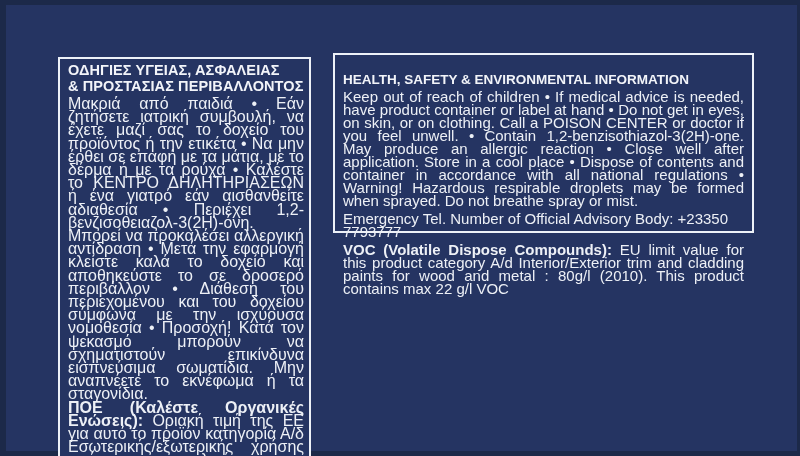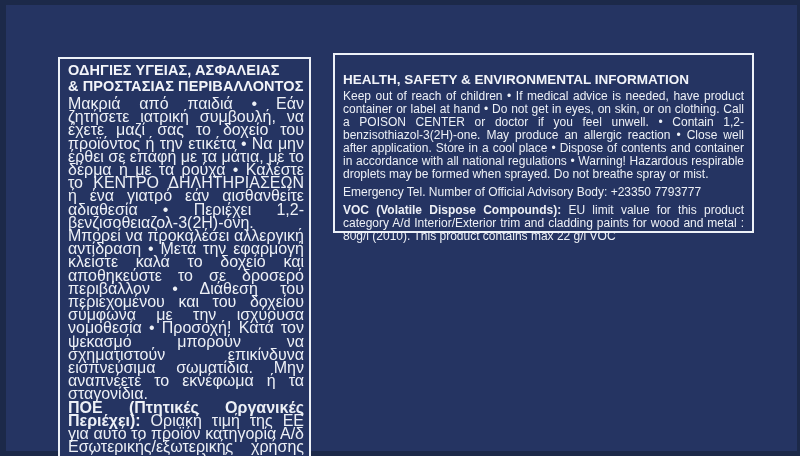--- a/index.html
+++ b/index.html
@@ -37,37 +37,37 @@
     font-size: 14.5px; line-height: 15.5px;
     letter-spacing: 0.1px;
     margin-bottom: 3px;
   }
   .box-right h2 {
     font-size: 13.5px; line-height: 16px;
     margin-bottom: 2px;
   }
   p { margin: 0; }
   .box-left p  { font-size: 16px;   line-height: 13.2px; }
-  .box-right p { font-size: 12px; line-height: 13px; }
+  .box-right p { font-size: 15px; line-height: 13px; }
   .justified { text-align: justify; }
   .tel-line { margin: 5px 0; }
   .voc b { font-weight: bold; }
 </style>
 </head>
 <body>
 
 <div class="sheet">
 
   <section class="box box-left">
     <h2>
       <span style="display:block">ΟΔΗΓΙΕΣ ΥΓΕΙΑΣ, ΑΣΦΑΛΕΙΑΣ</span>
       <span style="display:block">&amp; ΠΡΟΣΤΑΣΙΑΣ ΠΕΡΙΒΑΛΛΟΝΤΟΣ</span>
     </h2>
     <p class="justified">Μακριά από παιδιά • Εάν ζητήσετε ιατρική συμβουλή, να έχετε μαζί σας το δοχείο του προϊόντος ή την ετικέτα • Να μην έρθει σε επαφή με τα μάτια, με το δέρμα ή με τα ρούχα • Καλέστε το ΚΕΝΤΡΟ ΔΗΛΗΤΗΡΙΑΣΕΩΝ ή ένα γιατρό εάν αισθανθείτε αδιαθεσία • Περιέχει 1,2-βενζισοθειαζολ-3(2H)-όνη. Μπορεί να προκαλέσει αλλεργική αντίδραση • Μετά την εφαρμογή κλείστε καλά το δοχείο και αποθηκεύστε το σε δροσερό περιβάλλον • Διάθεση του περιεχομένου και του δοχείου σύμφωνα με την ισχύουσα νομοθεσία • Προσοχή! Κατά τον ψεκασμό μπορούν να σχηματιστούν επικίνδυνα εισπνεύσιμα σωματίδια. Μην αναπνέετε το εκνέφωμα ή τα σταγονίδια.</p>
-    <p class="justified voc"><b>ΠΟΕ (Πτητικές Οργανικές Περιέχει):</b><span> Οριακή τιμή της ΕΕ για αυτό το προϊόν κατηγορία Α/δ Εσωτερικής/εξωτερικής χρήσης χρώματα για τελειώματα και επενδύσεις από ξύλο και μέταλλο:  80 g/l (2018). Το προϊόν περιέχει κατά μέγιστο 22 g/l ΠΟΕ.</span></p>
+    <p class="justified voc"><b>ΠΟΕ (Καλέστε Οργανικές Ενώσεις):</b><span> Οριακή τιμή της ΕΕ για αυτό το προϊόν κατηγορία Α/δ Εσωτερικής/εξωτερικής χρήσης χρώματα για τελειώματα και επενδύσεις από ξύλο και μέταλλο:  80 g/l (2018). Το προϊόν περιέχει κατά μέγιστο 22 g/l ΠΟΕ.</span></p>
   </section>
 
   <section class="box box-right">
     <h2>HEALTH, SAFETY &amp; ENVIRONMENTAL INFORMATION</h2>
     <p class="justified">Keep out of reach of children • If medical advice is needed, have product container or label at hand • Do not get in eyes, on skin, or on clothing. Call a POISON CENTER or doctor if you feel unwell. • Contain 1,2-benzisothiazol-3(2H)-one. May produce an allergic reaction • Close well after application. Store in a cool place • Dispose of contents and container in accordance with all national regulations • Warning! Hazardous respirable droplets may be formed when sprayed. Do not breathe spray or mist.</p>
     <p class="tel-line">Emergency Tel. Number of Official Advisory Body: +23350 7793777</p>
     <p class="justified voc"><b>VOC (Volatile Dispose Compounds):</b><span> EU limit value for this product category A/d Interior/Exterior trim and cladding paints for wood and metal : 80g/l (2010). This product contains max 22 g/l VOC</span></p>
   </section>
 
 </div>

